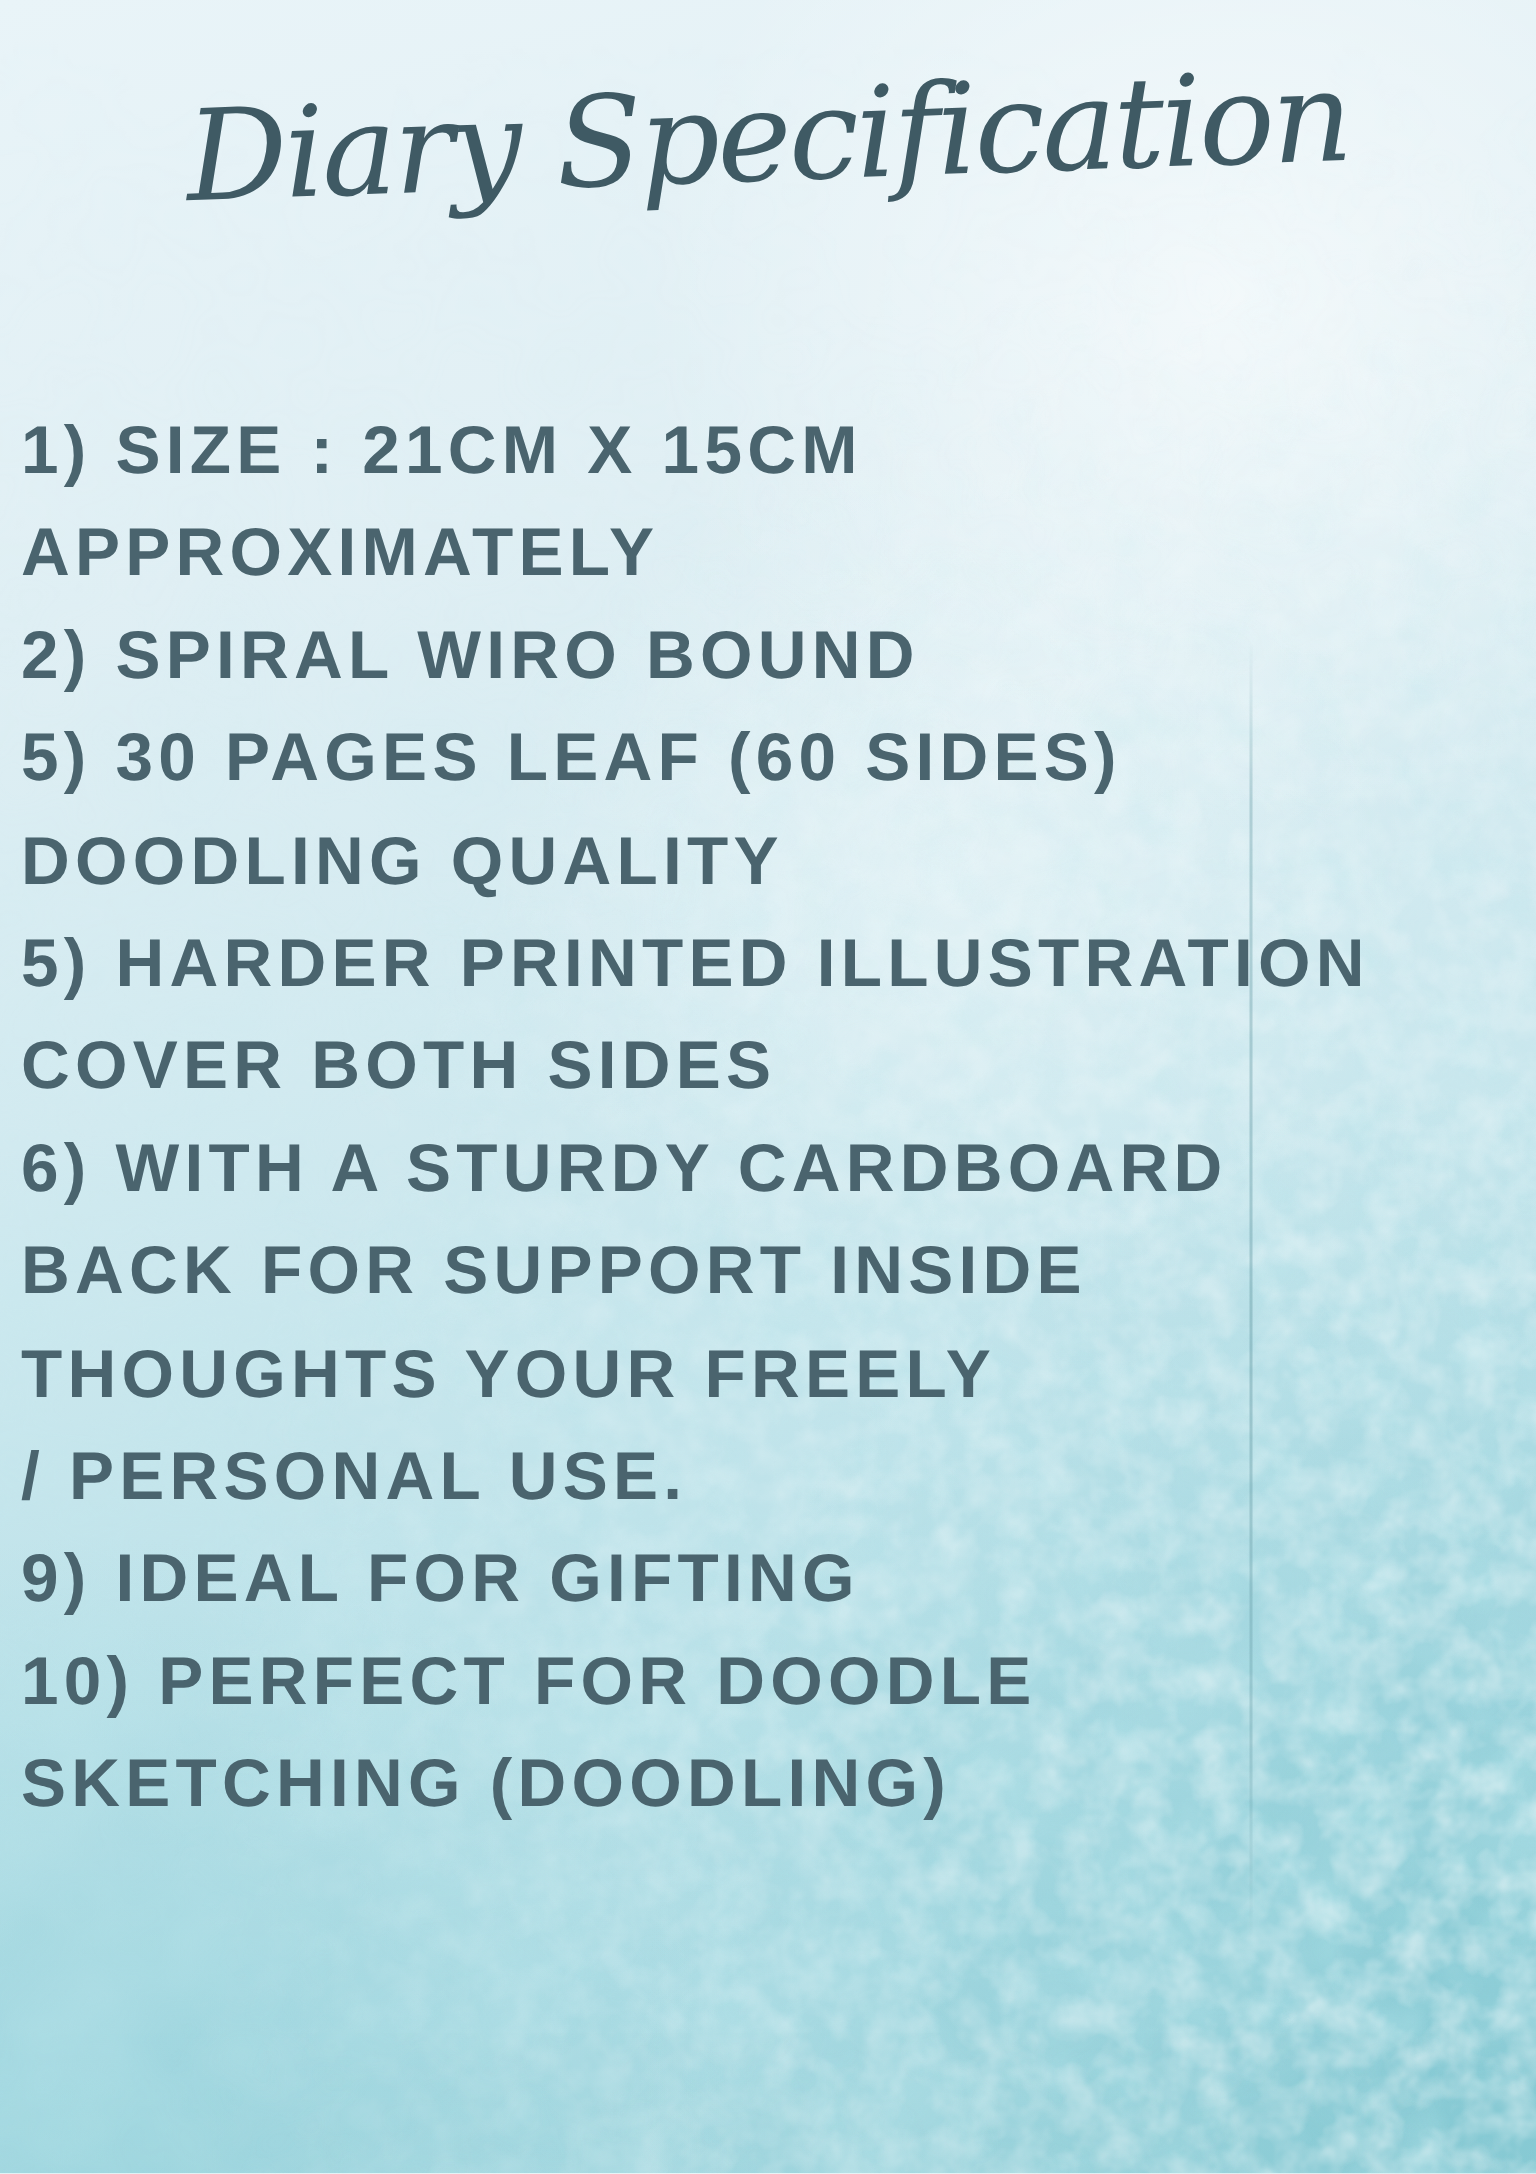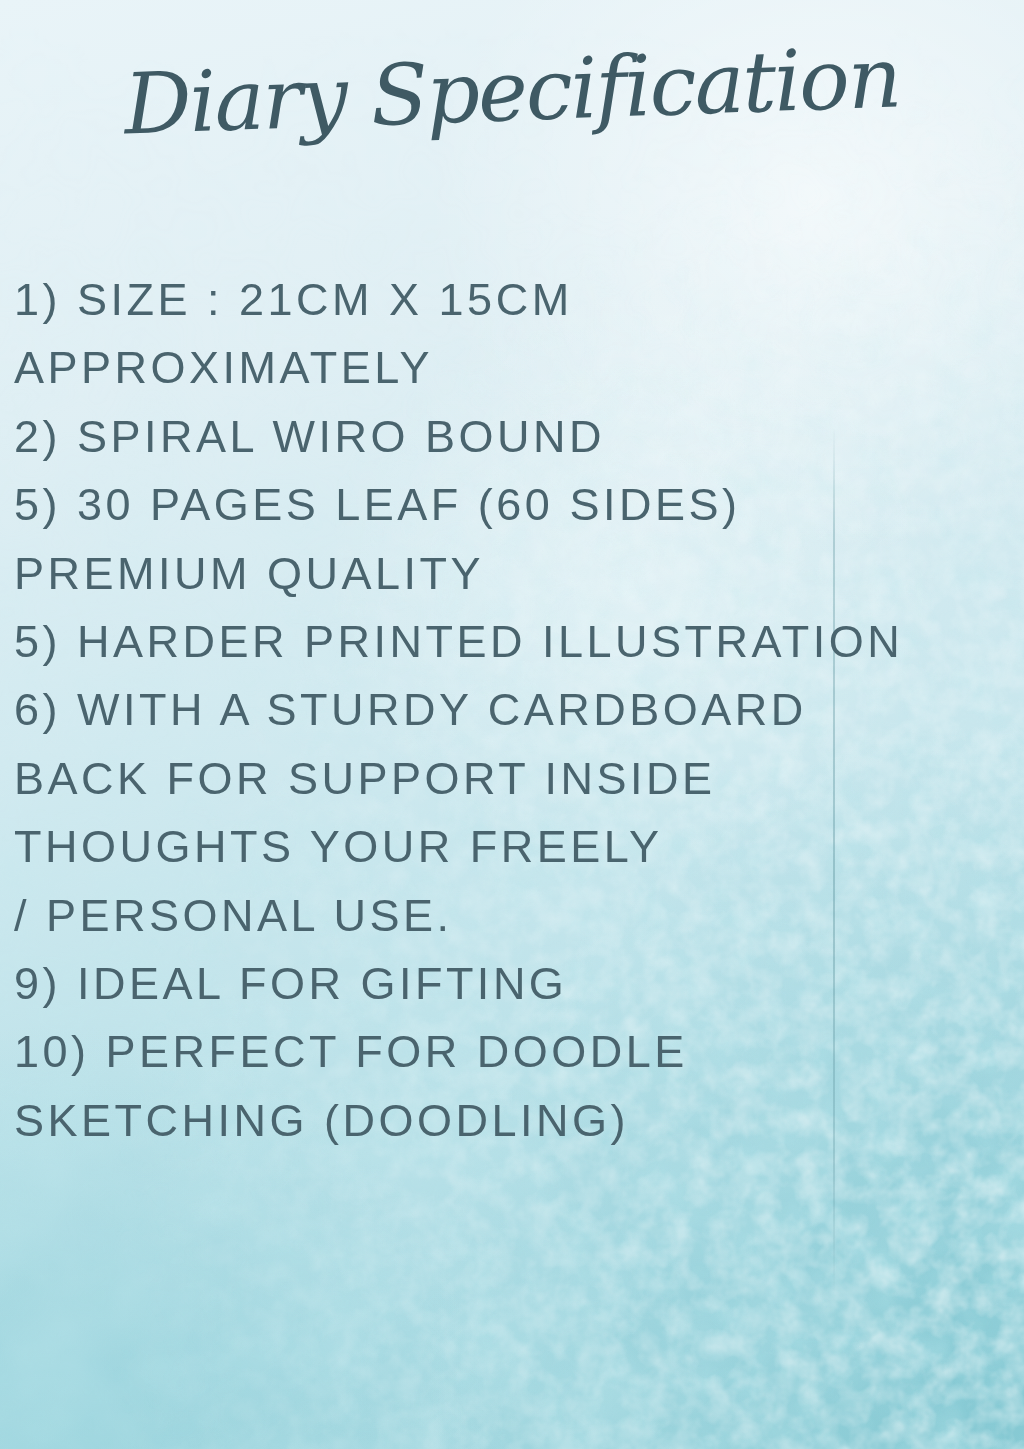--- a/index.html
+++ b/index.html
@@ -62,21 +62,21 @@
     transform: rotate(-2deg);
     white-space: nowrap;
   }
   .spec-list {
     position: absolute;
     top: 266px;
     left: 14px;
     width: 1000px;
     color: #4a646e;
     font-size: 45px;
-    font-weight: 400;
+    font-weight: 700;
     line-height: 68.4px;
     letter-spacing: 3.5px;
   }
   .spec-line {
     white-space: pre;
   }
 </style>
 </head>
 <body>
 
@@ -130,22 +130,23 @@
 
   <div class="crack-line"></div>
 
   <div class="page-title">Diary Specification</div>
 
   <div class="spec-list">
     <div class="spec-line">1) SIZE : 21CM X 15CM</div>
     <div class="spec-line">APPROXIMATELY</div>
     <div class="spec-line">2) SPIRAL WIRO BOUND</div>
     <div class="spec-line">5) 30 PAGES LEAF (60 SIDES)</div>
-    <div class="spec-line">PREMIUM QUALITY</div>
+    <div class="spec-line">DOODLING QUALITY</div>
     <div class="spec-line">5) HARDER PRINTED ILLUSTRATION</div>
+    <div class="spec-line">COVER BOTH SIDES</div>
     <div class="spec-line">6) WITH A STURDY CARDBOARD</div>
     <div class="spec-line">BACK FOR SUPPORT INSIDE</div>
     <div class="spec-line">THOUGHTS YOUR FREELY</div>
     <div class="spec-line">/ PERSONAL USE.</div>
     <div class="spec-line">9) IDEAL FOR GIFTING</div>
     <div class="spec-line">10) PERFECT FOR DOODLE</div>
     <div class="spec-line">SKETCHING (DOODLING)</div>
   </div>
 
 </div>

